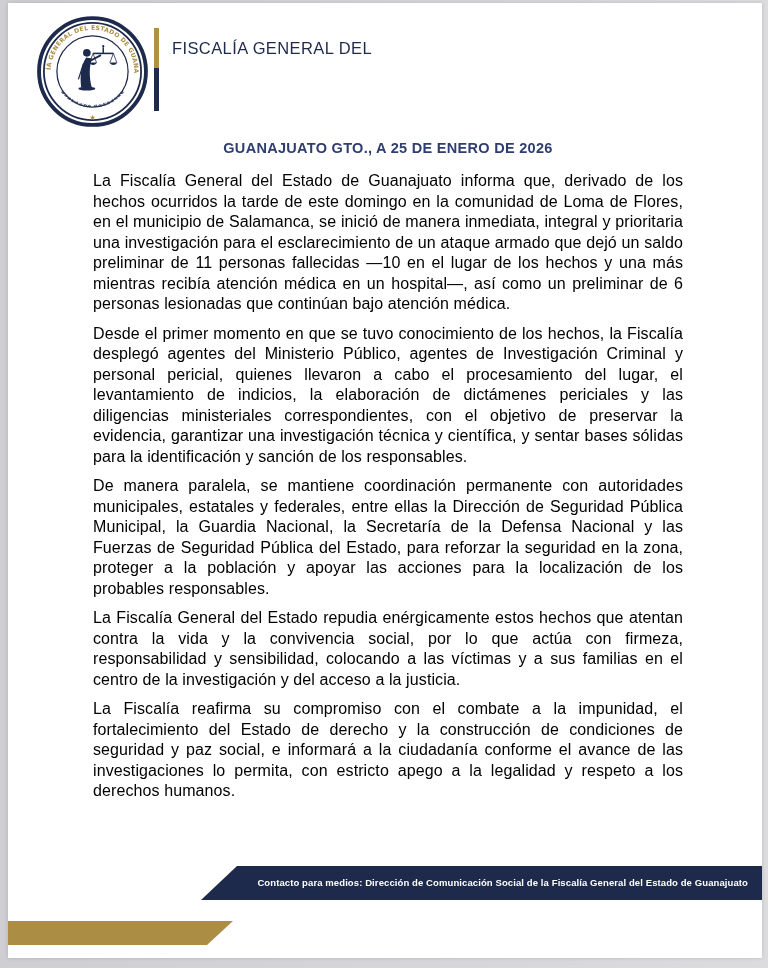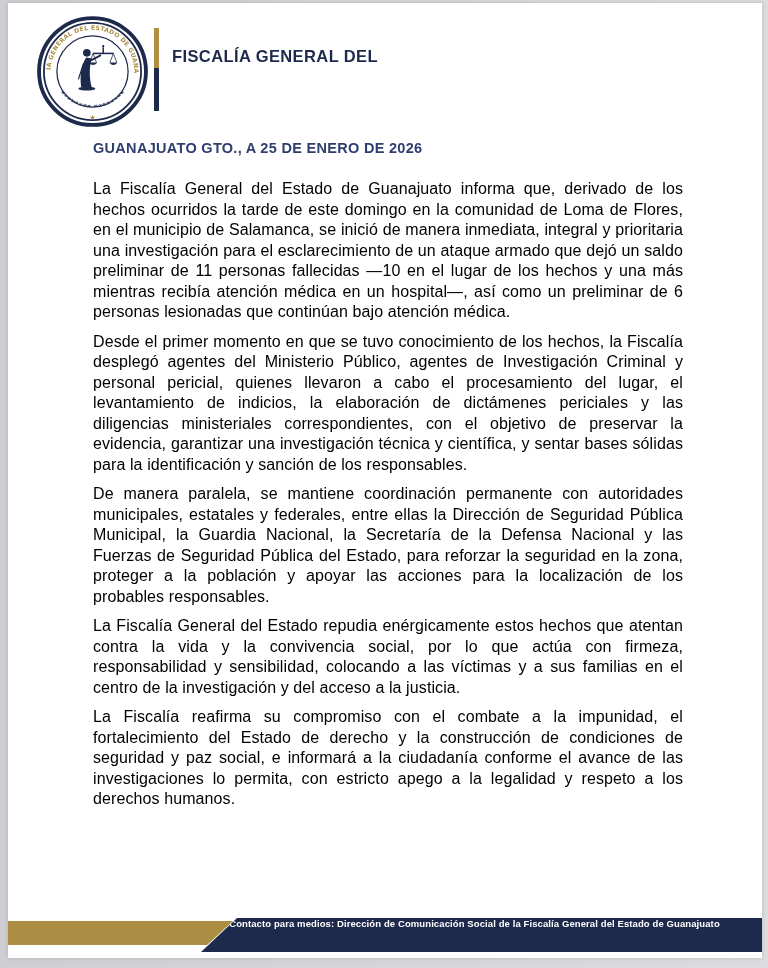--- a/index.html
+++ b/index.html
@@ -18,53 +18,53 @@
     box-shadow: 0 0 4px rgba(0,0,0,0.15);
   }
 
   
   .header { position: absolute; left: 0; top: 0; width: 100%; height: 130px; }
   .seal { position: absolute; left: 28px; top: 12px; width: 113px; height: 113px; }
   .divider { position: absolute; left: 146px; width: 5px; }
   .divider-gold { top: 25px; height: 40px; background: #b19044; }
   .divider-navy { top: 65px; height: 43px; background: #1e2a4c; }
   .wordmark {
-    position: absolute; left: 164px; top: 42px;
-    color: #1e2a4c; font-weight: 700;
+    position: absolute; left: 164px; top: 34px;
+    color: #1e2a4c; font-weight: 400;
     font-size: 16.5px; line-height: 22px; letter-spacing: 0.4px;
   }
 
   
   .content { position: absolute; left: 85px; top: 137px; width: 590px; }
   .dateline {
-    text-align: left;
+    text-align: center;
     color: #2f3e6f;
     font-size: 14.5px; font-weight: 600; letter-spacing: 0.3px;
-    margin-bottom: 23px;
+    margin-bottom: 15px;
   }
   .bodytext p {
     text-align: justify;
     color: #000000;
     font-size: 16px; line-height: 20.5px; letter-spacing: 0.1px;
     margin-bottom: 9px;
   }
 
   
   .footer-gold {
     position: absolute; left: 0; top: 918px;
     width: 225px; height: 24px;
     background: #ab8d44;
     clip-path: polygon(0 0, 100% 0, calc(100% - 26px) 100%, 0 100%);
   }
   .footer-navy {
-    position: absolute; left: 193px; top: 915px;
+    position: absolute; left: 193px; top: 863px;
     width: 561px; height: 34px;
     background: #1e2a4c;
     clip-path: polygon(36px 0, 100% 0, 100% 100%, 0 100%);
-    display: flex; flex-direction: row; justify-content: center;
+    display: flex; flex-direction: column; justify-content: center;
     padding-right: 14px;
   }
   .footer-navy div {
     text-align: right;
     color: #ffffff;
     font-size: 9.5px; font-weight: 700; line-height: 12.5px; letter-spacing: 0.1px;
   }
 </style>
 </head>
 <body>

